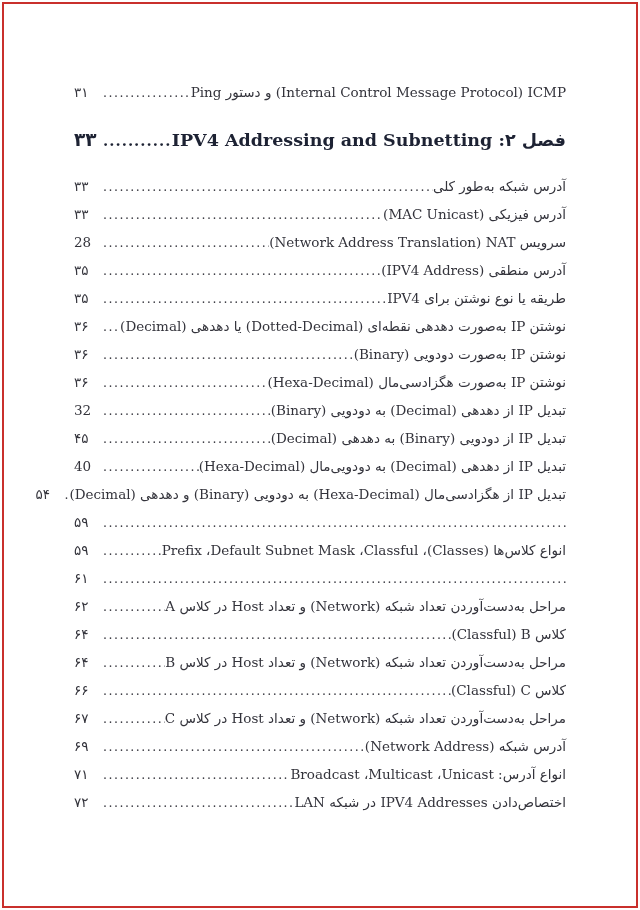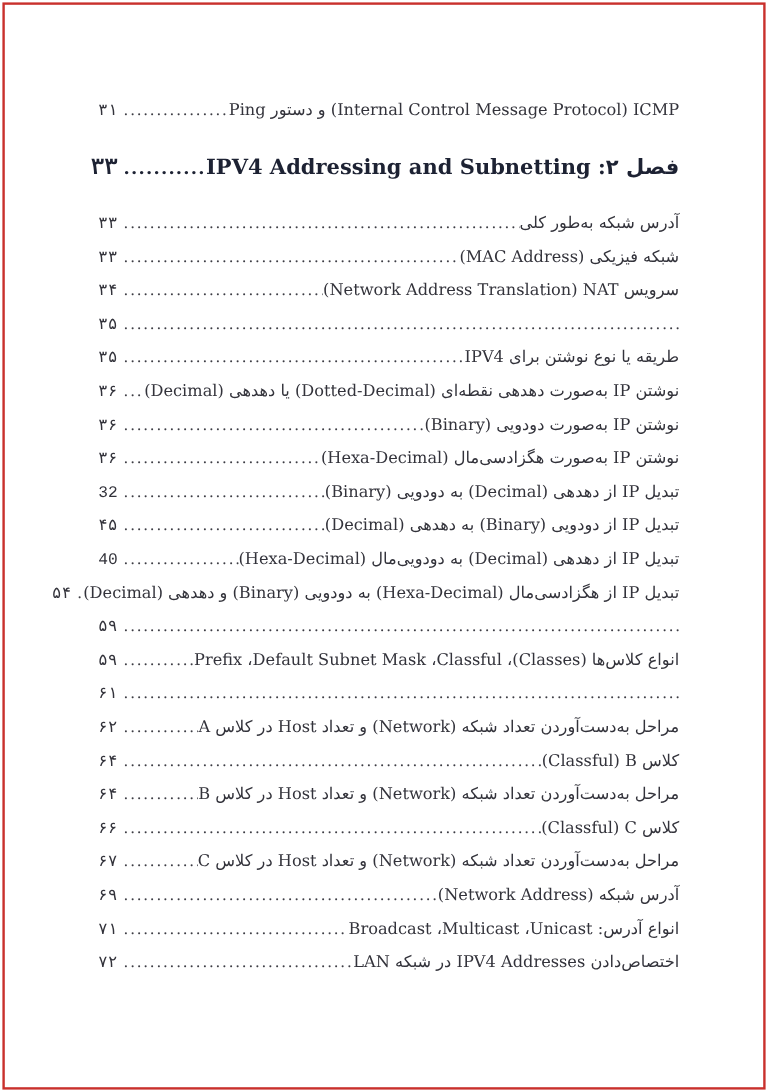--- a/index.html
+++ b/index.html
@@ -44,22 +44,21 @@
     direction: ltr;
     text-align: left;
     padding: 0 5px;
     font-size: 12.5px;
     letter-spacing: 1.5px;
     color: #3c3c44;
   }
   .row .num {
     flex: 0 0 auto;
     min-width: 24px;
-    text-align: right;
-    font-family: Liberation Mono, monospace;
+    text-align: left;
   }
   .intro-row {
     margin-bottom: 17px;
   }
   .chapter-row {
     height: 34px;
     line-height: 34px;
     font-size: 17.5px;
     font-weight: bold;
     color: #1d2233;
@@ -92,30 +91,31 @@
       <span class="leader">................................................................................................................................................................................................................................................................................................................................................................................................................</span>
       <span class="num">۳۳</span>
     </div>
 
     <div class="row">
       <span class="title">آدرس شبکه به‌طور کلی</span>
       <span class="leader">................................................................................................................................................................................................................................................................................................................................................................................................................</span>
       <span class="num">۳۳</span>
     </div>
     <div class="row">
-      <span class="title">شبکه فیزیکی (MAC Address)</span>
+      <span class="title">آدرس فیزیکی (MAC Unicast)</span>
       <span class="leader">................................................................................................................................................................................................................................................................................................................................................................................................................</span>
       <span class="num">۳۳</span>
     </div>
     <div class="row">
       <span class="title">سرویس NAT‏ (Network Address Translation)</span>
       <span class="leader">................................................................................................................................................................................................................................................................................................................................................................................................................</span>
-      <span class="num">۳۴</span>
-    </div>
-    <div class="row">
+      <span class="num">28</span>
+    </div>
+    <div class="row">
+      <span class="title">آدرس منطقی (IPV4 Address)</span>
       <span class="leader">................................................................................................................................................................................................................................................................................................................................................................................................................</span>
       <span class="num">۳۵</span>
     </div>
     <div class="row">
       <span class="title">طریقه یا نوع نوشتن برای IPV4</span>
       <span class="leader">................................................................................................................................................................................................................................................................................................................................................................................................................</span>
       <span class="num">۳۵</span>
     </div>
     <div class="row">
       <span class="title">نوشتن IP به‌صورت دهدهی نقطه‌ای (Dotted-Decimal) یا دهدهی (Decimal)</span>

